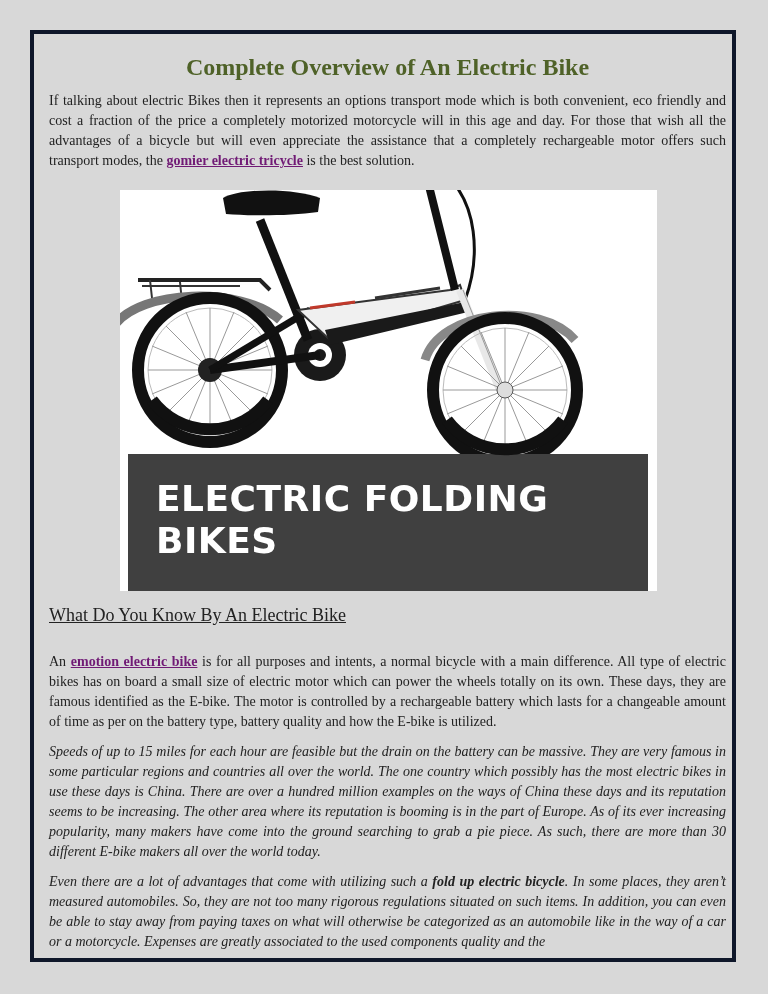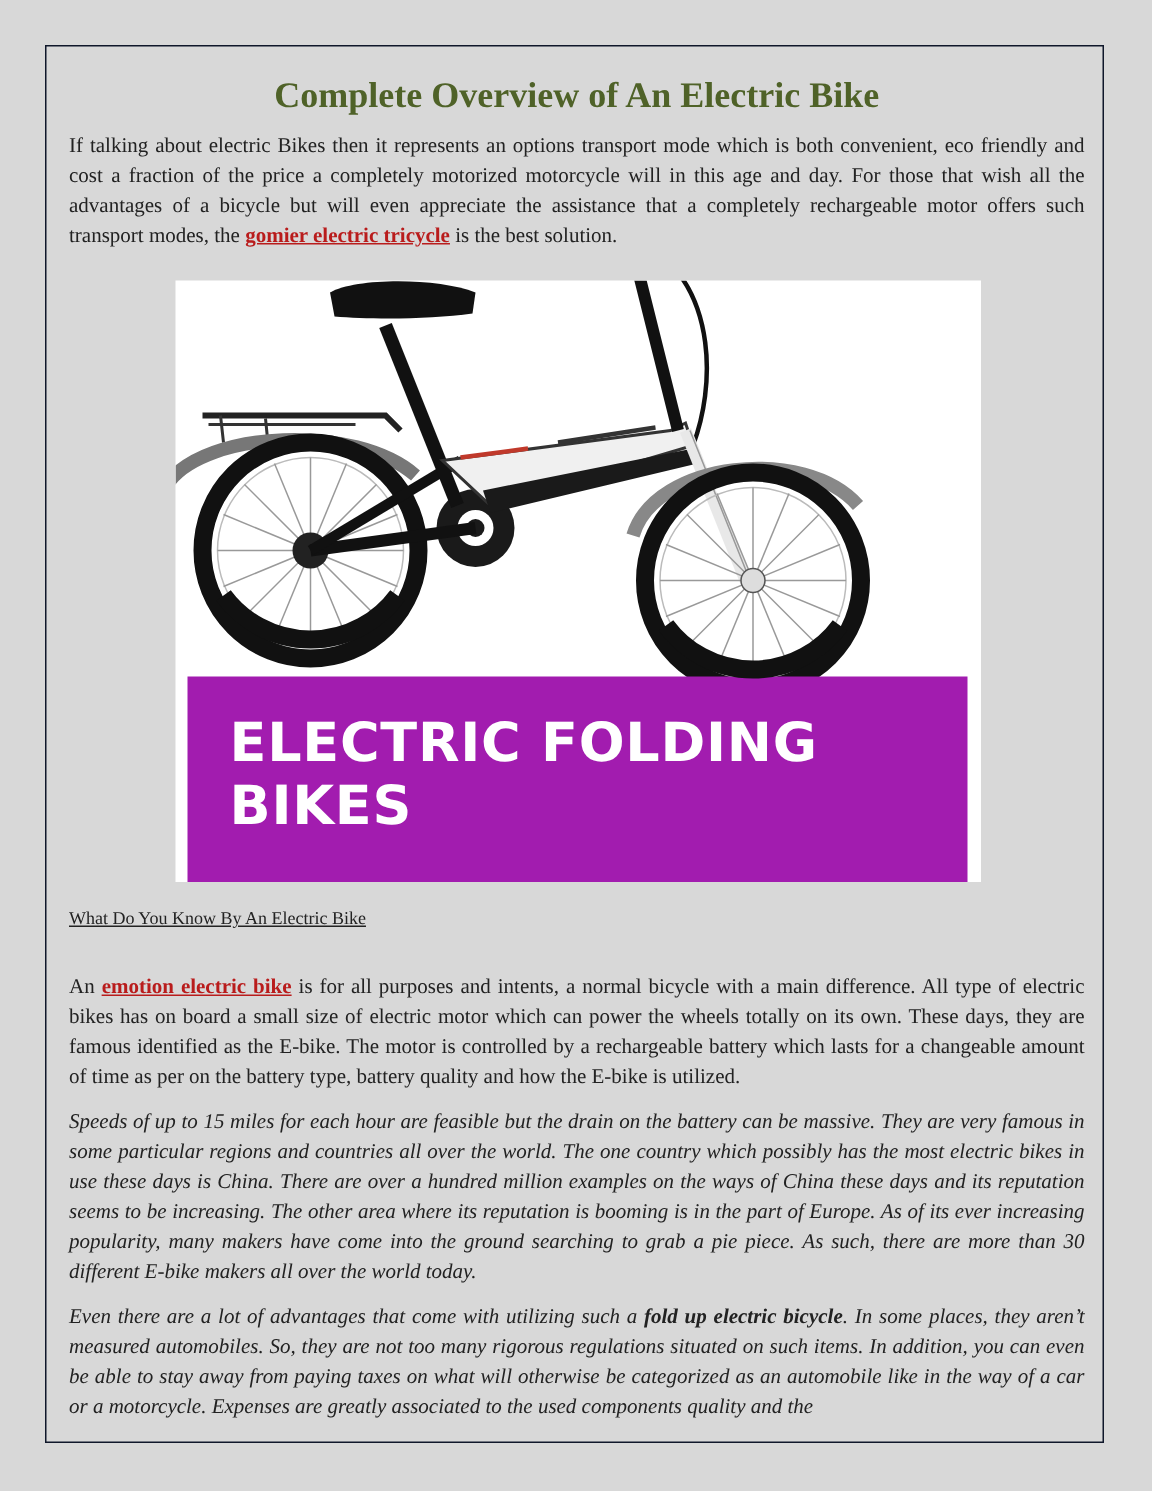--- a/index.html
+++ b/index.html
@@ -14,21 +14,21 @@
       overflow: hidden;
       font-family: "Liberation Serif", "DejaVu Serif", serif;
       color: #222;
     }
     .page-frame {
       position: absolute;
       left: 30px;
       top: 30px;
       width: 706px;
       height: 932px;
-      border: 1px solid #0f172a;
+      border: 4px solid #0f172a;
       box-sizing: border-box;
       overflow: hidden;
     }
     .content {
       position: absolute;
       left: 15px;
       top: 0;
       width: 677px;
     }
     .title {
@@ -43,21 +43,21 @@
       margin: 0;
       font-size: 14px;
       line-height: 20px;
       text-align: justify;
       color: #222;
     }
     .p-intro {
       margin-top: 9px !important;
     }
     a.link {
-      color: #b91c1c;
+      color: #701a75;
       font-weight: bold;
       text-decoration: underline;
     }
     .bold {
       font-weight: bold;
     }
     .figure {
       position: absolute;
       left: 86px;
       top: 156px;
@@ -70,21 +70,21 @@
       position: absolute;
       left: 0;
       top: 0;
     }
     .banner {
       position: absolute;
       left: 8px;
       top: 264px;
       width: 520px;
       height: 150px;
-      background: #a21caf;
+      background: #404040;
     }
     .banner-text {
       position: absolute;
       left: 28px;
       top: 24px;
       font-family: "DejaVu Sans", "Liberation Sans", sans-serif;
       font-weight: bold;
       font-size: 36px;
       line-height: 42px;
       color: #ffffff;
@@ -94,21 +94,21 @@
     .bike-front {
       position: absolute;
       left: 0;
       top: 0;
       pointer-events: none;
     }
     .section-heading {
       position: absolute;
       left: 15px;
       top: 570px;
-      font-size: 12px;
+      font-size: 18px;
       line-height: 22px;
       color: #222;
       text-decoration: underline;
       margin: 0;
       font-weight: normal;
     }
     .section-body {
       position: absolute;
       left: 15px;
       top: 602px;

